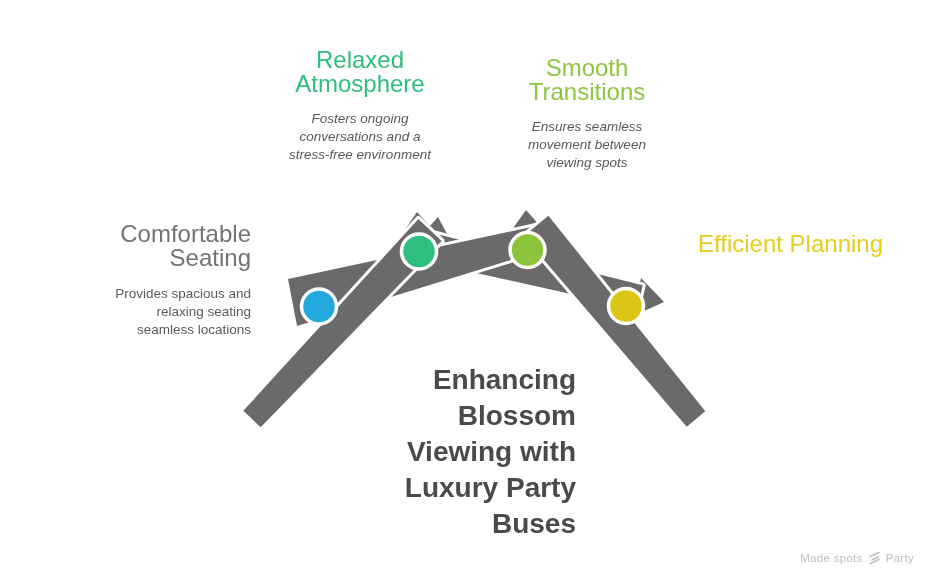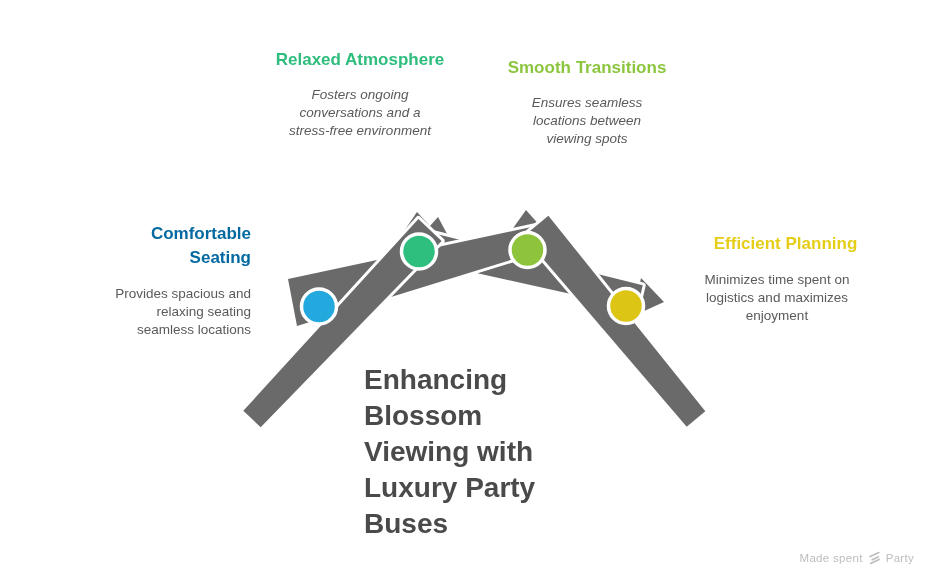--- a/index.html
+++ b/index.html
@@ -7,44 +7,44 @@
     position:relative;
     width:936px;height:588px;
     background:#fff;
     overflow:hidden;
     font-family:"Liberation Sans","DejaVu Sans",sans-serif;
   }
   .graphic{position:absolute;left:0;top:0;}
   .feature{position:absolute;}
   .feature h2{
     margin:0;
-    font-size:17px;
+    font-size:24px;
     line-height:24px;
-    font-weight:700;
+    font-weight:400;
   }
   .feature p{
     margin:14px 0 0 0;
     font-size:13.5px;
     line-height:18px;
     color:#5A5A5C;
   }
   .f-center{text-align:center;}
   .f-center h2{width:170px;margin:0 auto;}
   .f-center p{width:160px;margin:14px auto 0 auto;font-style:italic;}
   .f-smooth p{width:150px;}
   .f-right{text-align:right;}
   .f-right h2{width:160px;margin:0 0 0 auto;}
   .f-right p{width:148px;margin:15px 0 0 auto;}
   .f-left{text-align:center;}
   .f-left h2{white-space:nowrap;}
   .f-left p{width:158px;margin:15px 0 0 0;}
   .title-block{
     position:absolute;
     left:335px;top:362px;width:270px;
-    text-align:left;
+    text-align:right;
     font-weight:700;
     font-size:28px;
     line-height:36px;
     color:#4A4A4A;
   }
   .title-inner{width:212px;margin:0 auto;}
   .footer{
     position:absolute;
     right:22px;top:551px;
     display:flex;align-items:center;gap:5px;
@@ -81,39 +81,38 @@
     </g>
   </svg>
 
   <div class="feature f-center" style="left:250px;top:48px;width:220px;">
     <h2 style="color: rgb(46, 189, 125);">Relaxed Atmosphere</h2>
     <p>Fosters ongoing conversations and a stress-free environment</p>
   </div>
 
   <div class="feature f-center f-smooth" style="left:477px;top:56px;width:220px;">
     <h2 style="color: rgb(140, 198, 63);">Smooth Transitions</h2>
-    <p>Ensures seamless locations between viewing spots</p>
+    <p>Ensures seamless movement between viewing spots</p>
   </div>
 
   <div class="feature f-right" style="left:61px;top:222px;width:190px;">
-    <h2 style="color: #0369a1;">Comfortable Seating</h2>
+    <h2 style="color: #737373;">Comfortable Seating</h2>
     <p>Provides spacious and relaxing seating seamless locations</p>
   </div>
 
   <div class="feature f-left" style="left:698px;top:232px;width:175px;">
     <h2 style="color: rgb(230, 205, 24);">Efficient Planning</h2>
-    <p>Minimizes time spent on logistics and maximizes enjoyment</p>
   </div>
 
   <div class="title-block">
     <div class="title-inner">Enhancing Blossom Viewing with Luxury Party Buses</div>
   </div>
 
   <div class="footer">
-    <span>Made spent</span>
+    <span>Made spots</span>
     <svg class="napkin-glyph" width="13" height="14" viewBox="0 0 13 14">
       <g stroke="#BDBDBD" stroke-width="1.7" stroke-linecap="round" fill="none">
         <line x1="2.2" y1="5.6" x2="10.8" y2="1.6"></line>
         <line x1="4.2" y1="8.8" x2="10.2" y2="5.9"></line>
         <line x1="2.6" y1="12.4" x2="11.0" y2="8.4"></line>
       </g>
     </svg>
     <span>Party</span>
   </div>
 

